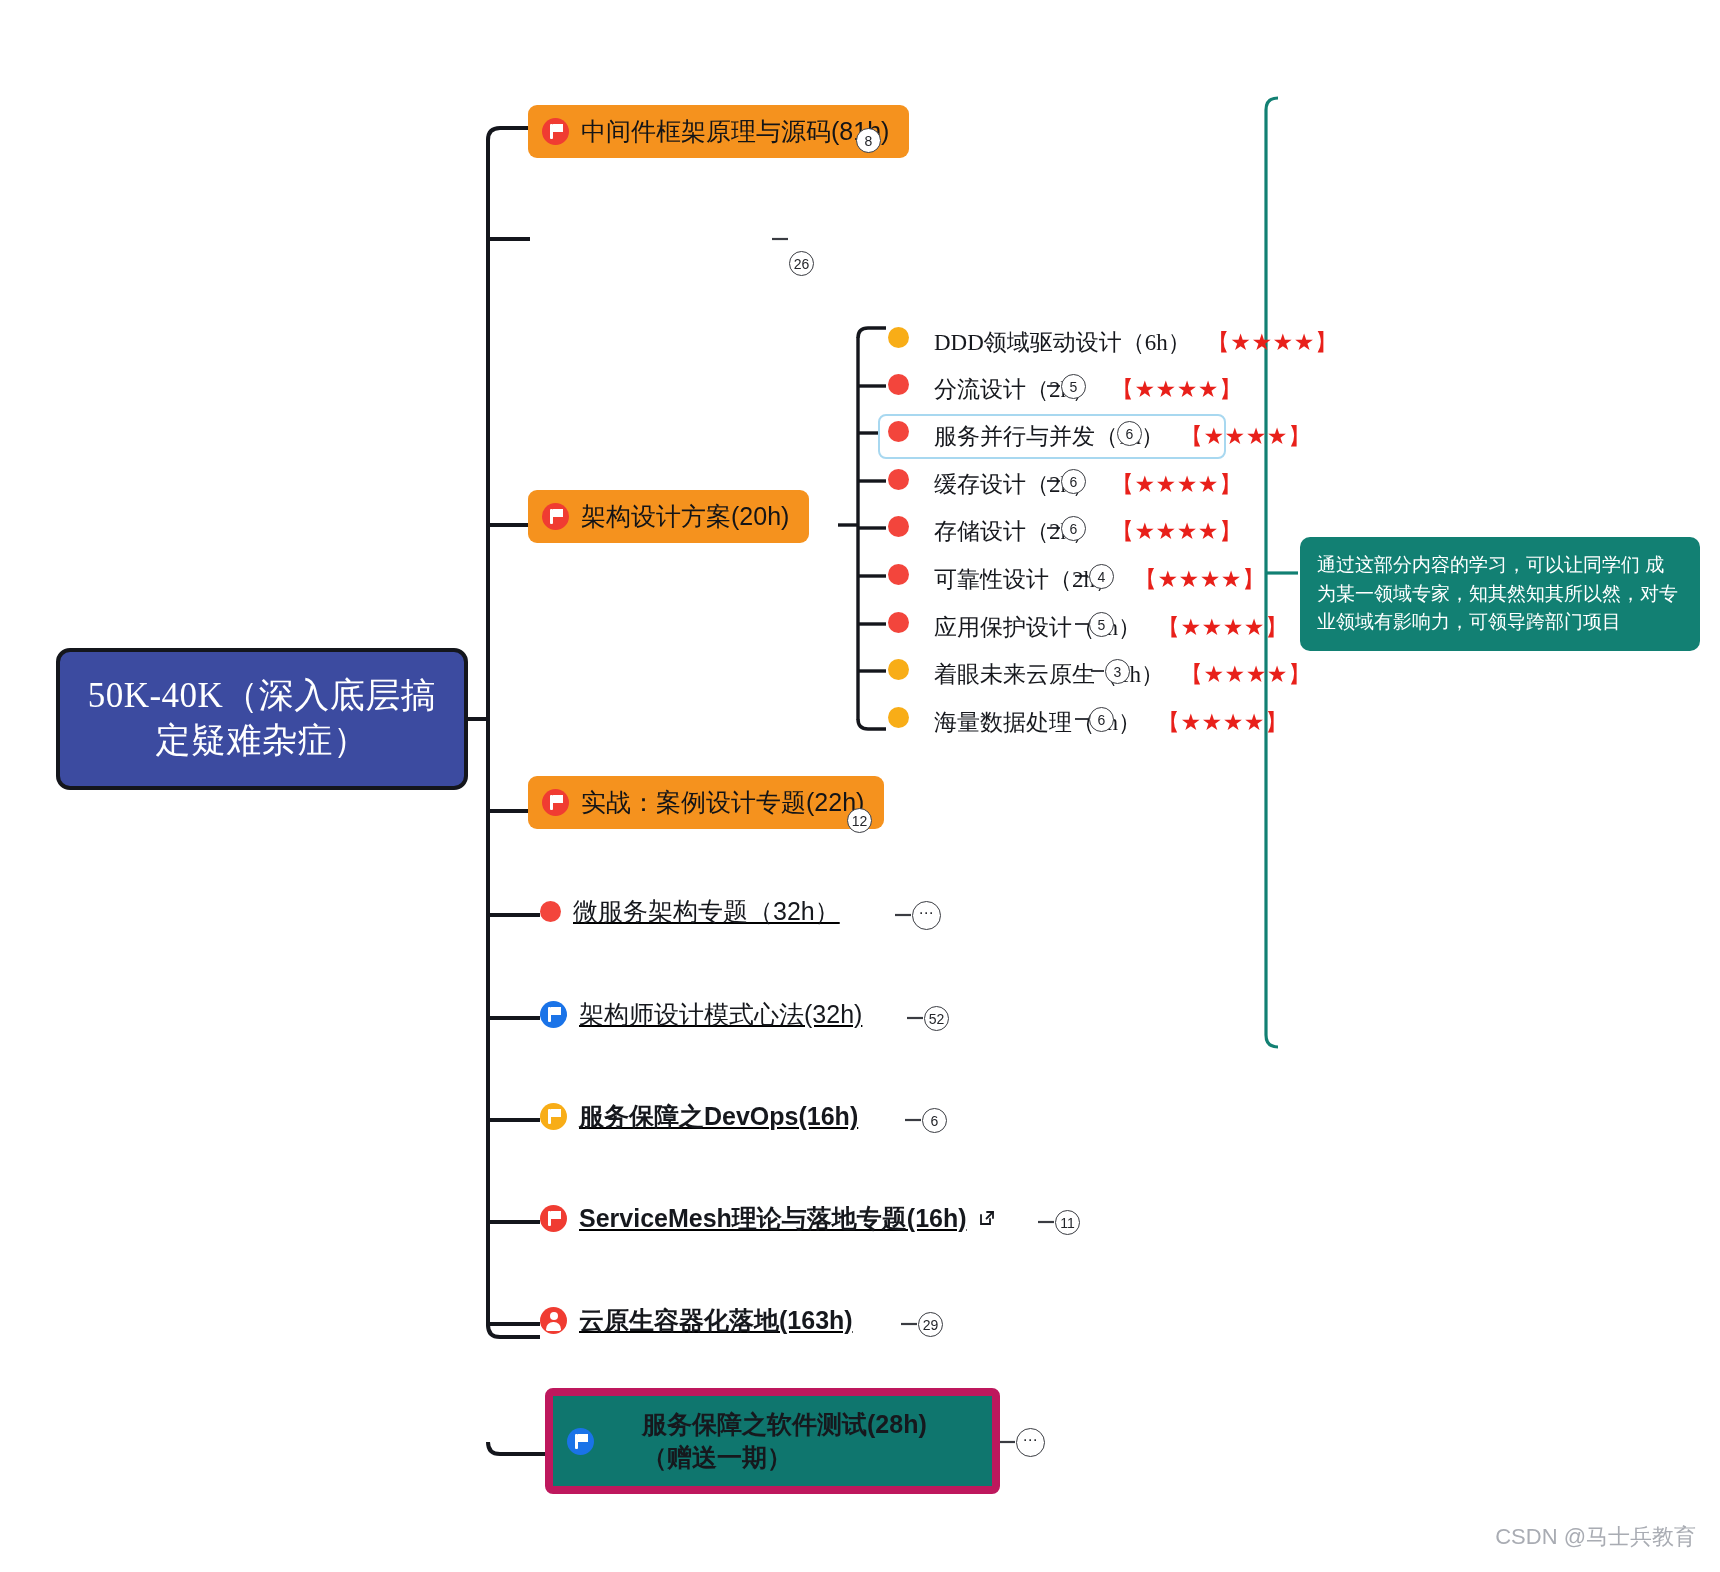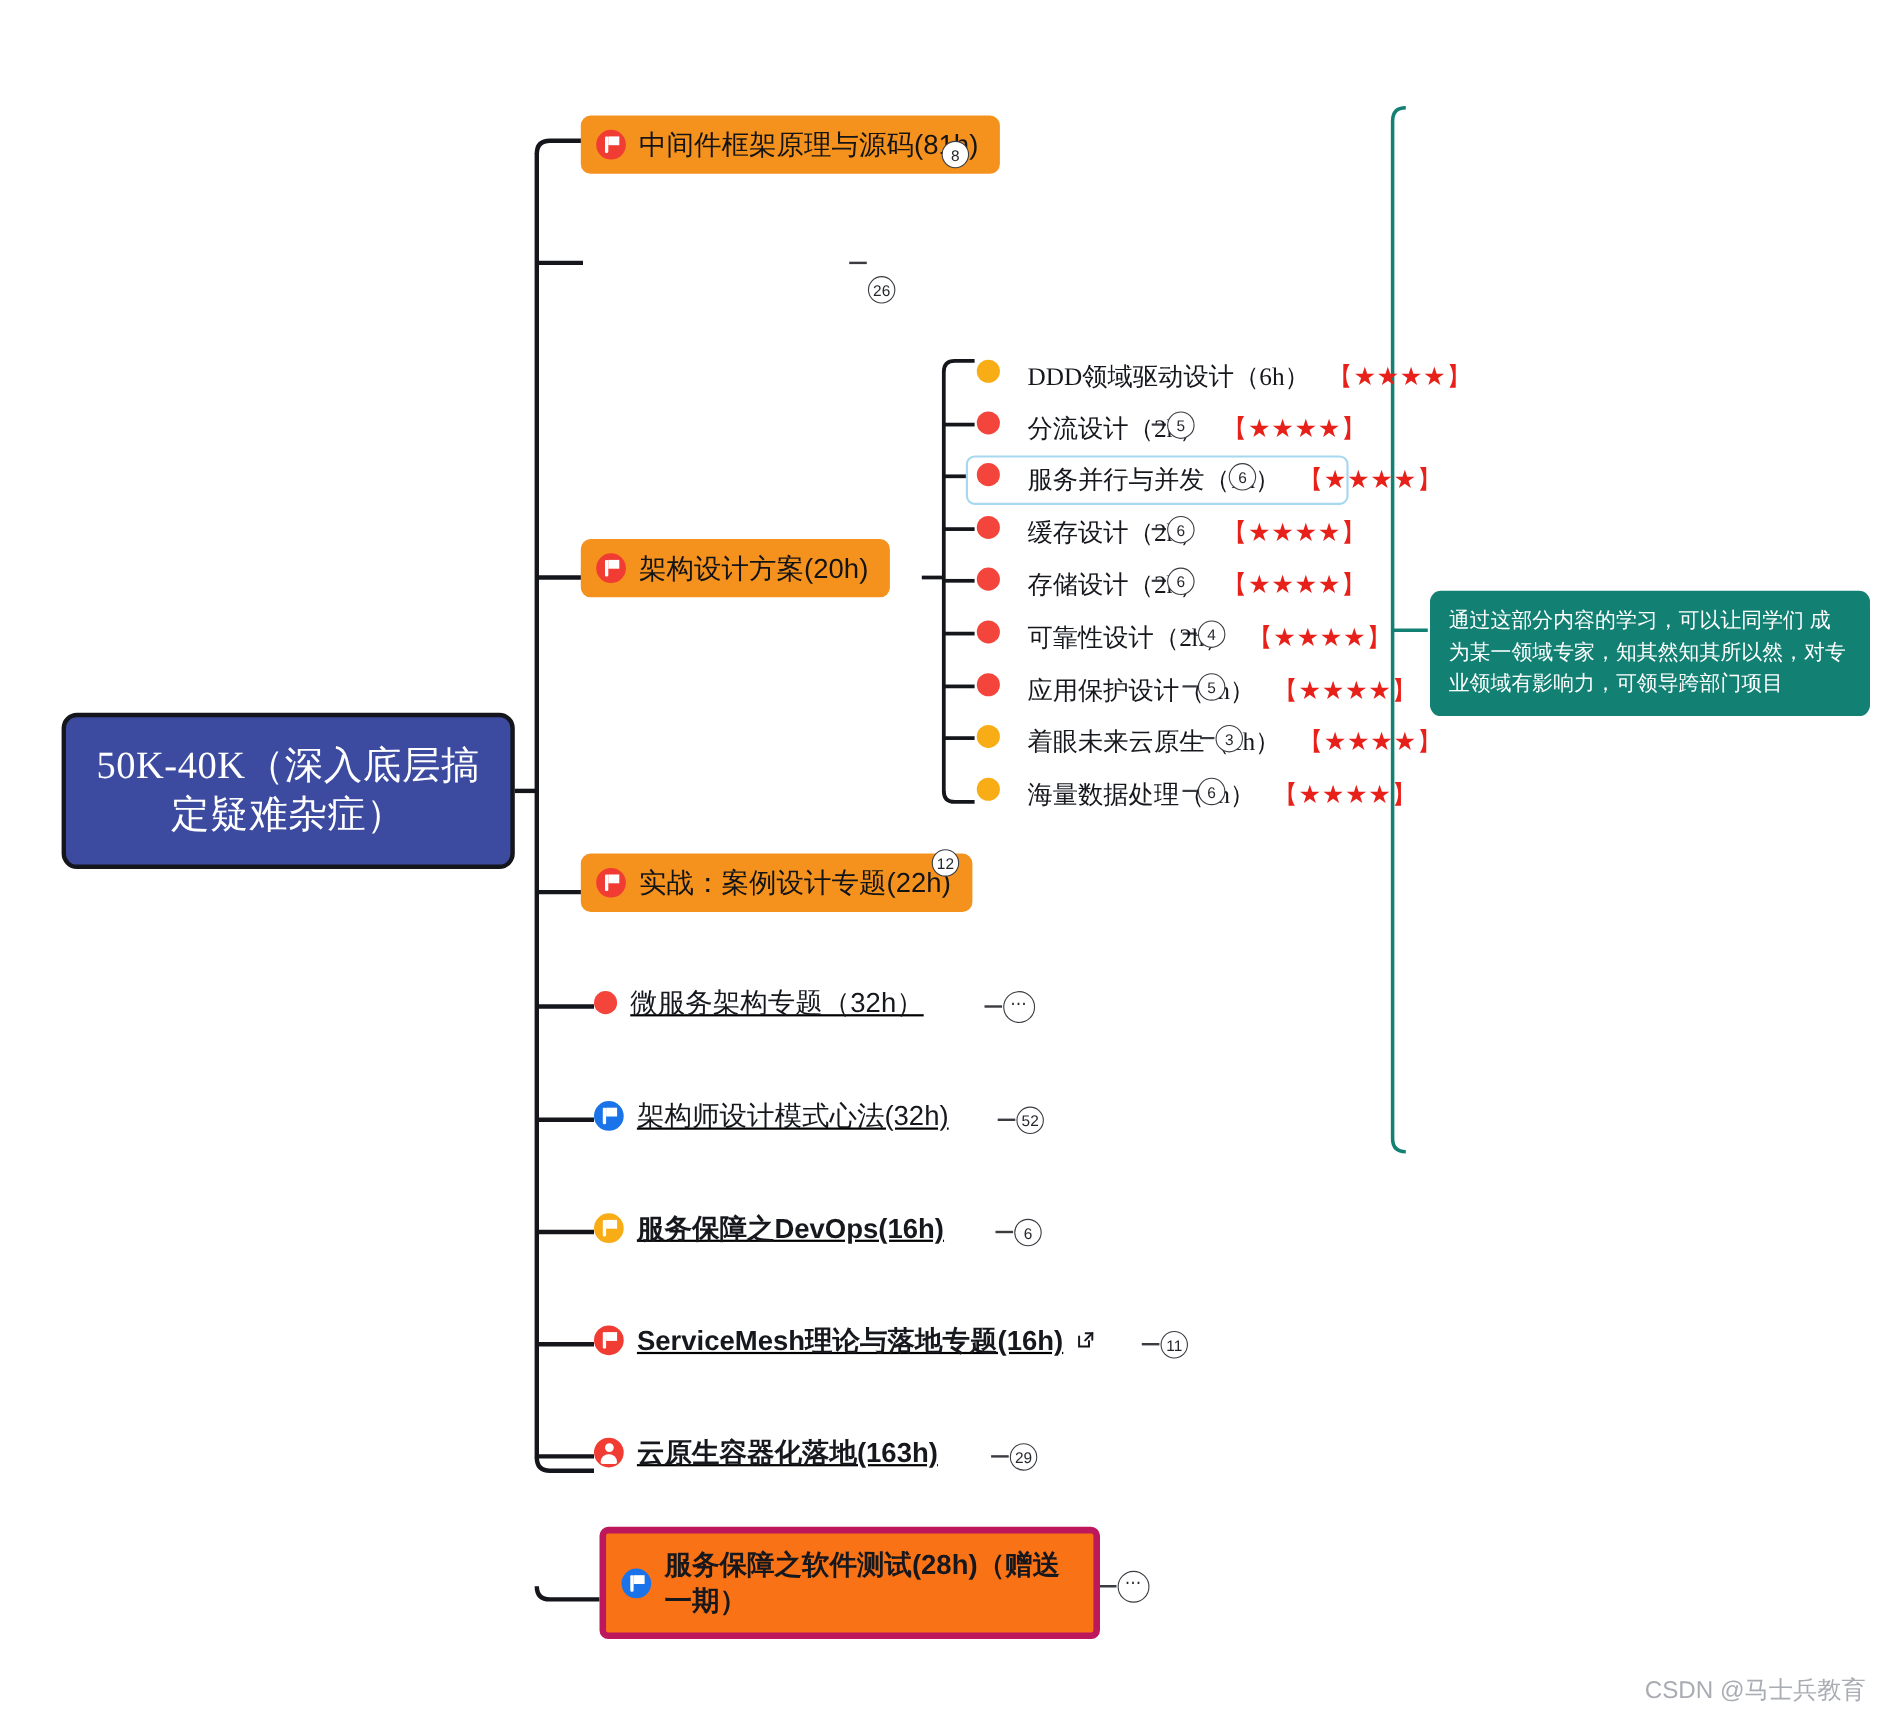--- a/index.html
+++ b/index.html
@@ -55,25 +55,26 @@
     font-family: "Liberation Sans", "DejaVu Sans", sans-serif;
   }
   .node.filled {
     background: #f5921e;
     border-radius: 9px;
     padding: 10px 20px 10px 14px;
   }
   .node.filled .nlabel { color: #131417; }
   .node.bold .nlabel { font-weight: bold; }
   .node.outlined {
-    border: 6px solid #be185d;
+    border: 8px solid #be185d;
     border-radius: 8px;
-    background: #f97316;
+    background: #0f766e;
     padding: 12px 22px 12px 14px;
     white-space: normal;
+    gap: 36px;
   }
   .node.plain { padding: 4px 2px; text-decoration: underline; }
 
   
   .icon-wrap {
     flex: 0 0 auto;
     display: inline-flex;
     align-items: center;
     justify-content: center;
     margin-right: 12px;
@@ -289,21 +290,21 @@
       </span>
     <span class="nlabel">架构设计方案(20h)</span>
   </div>
 
   <div class="node filled" style="left:528px; top:776px;">
     <span class="icon-wrap">
         <i class="flag-icon flag-red"></i>
       </span>
     <span class="nlabel">实战：案例设计专题(22h)</span>
   </div>
-  <div class="badge sm" style="left:847px; top:772px;">12</div>
+  <div class="badge sm" style="left:847px; top:808px;">12</div>
 
   <div class="node plain" style="left:538px; top:891px;">
     <span class="icon-wrap">
         <i class="dot-icon dot-red"></i>
       </span>
     <span class="nlabel">微服务架构专题（32h）</span>
   </div>
   <div class="badge md dots" style="left:912px; top:901px;">⋯</div>
 
   <div class="node plain" style="left:538px; top:994px;">

